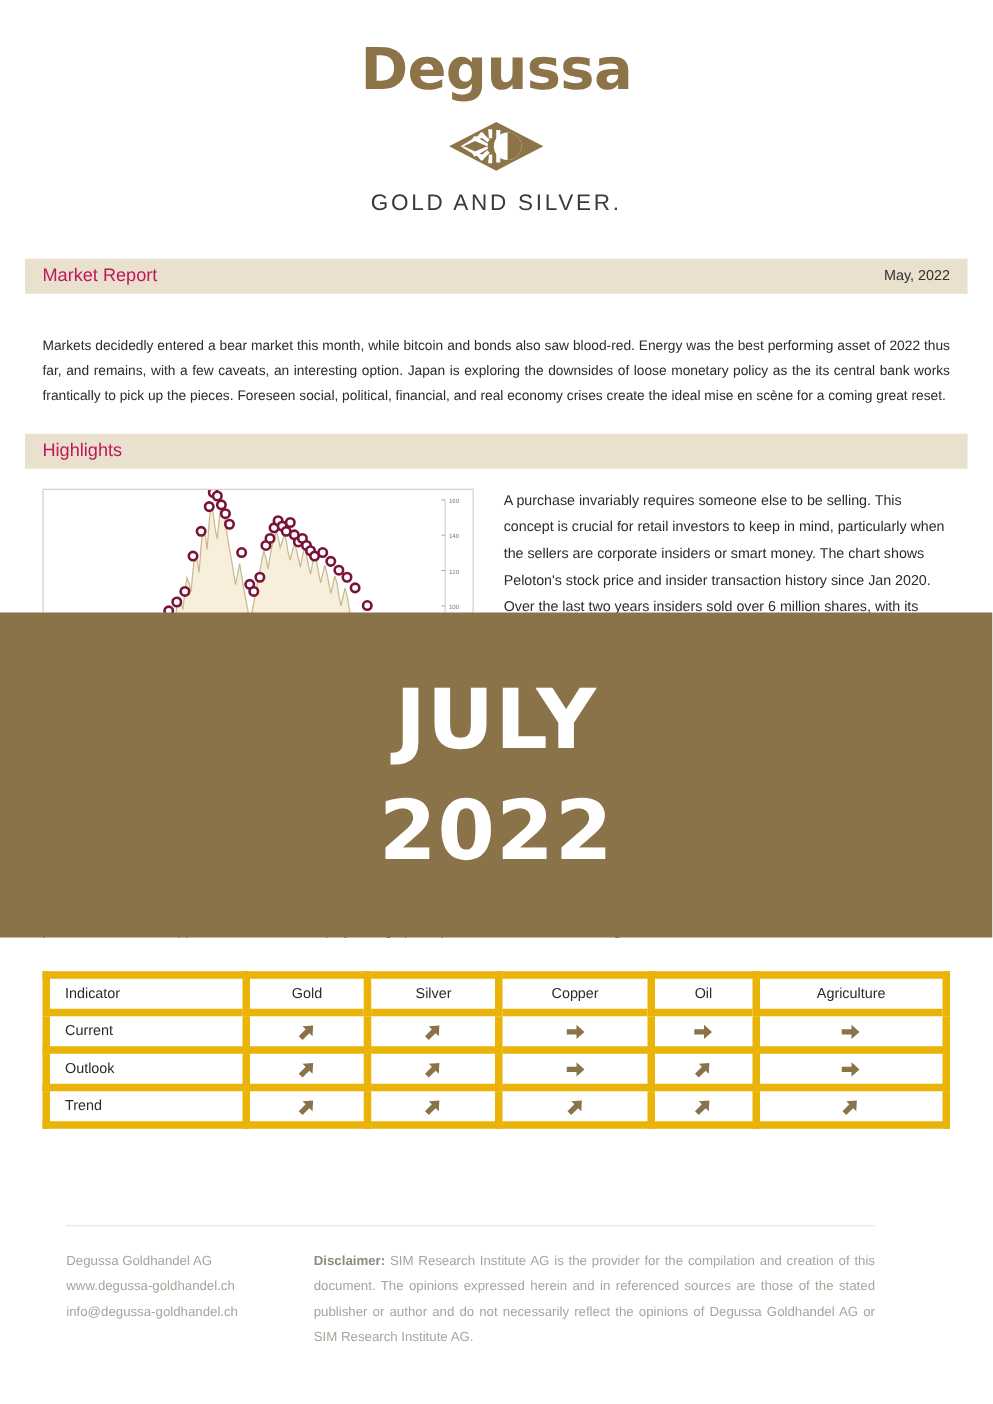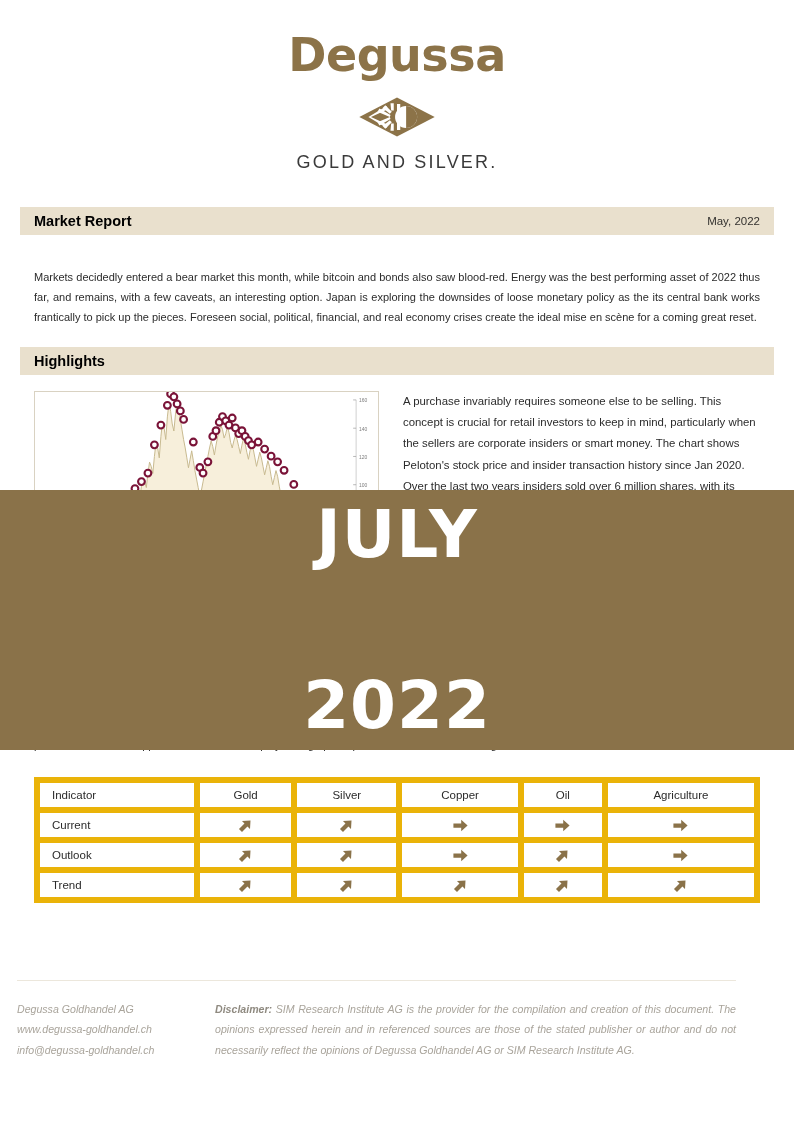--- a/index.html
+++ b/index.html
@@ -47,22 +47,22 @@
     margin: 0 20px;
     background: #e9e0cd;
     height: 28px;
     display: flex;
     align-items: center;
     justify-content: space-between;
     padding: 0 14px;
   }
   .band-title {
     font-size: 14.5px;
-    color: #000000;
-    font-weight: 700;
+    color: #be185d;
+    font-weight: 400;
   }
   .band-date {
     font-size: 11.5px;
     color: #33312e;
   }
 
   
   .para {
     margin: 32px 34px 0 34px;
     font-size: 11px;
@@ -102,21 +102,21 @@
   .cover-banner {
     position: absolute;
     left: 0;
     top: 490px;
     width: 794px;
     height: 260px;
     background: #8a7249;
     display: flex;
     flex-direction: column;
     align-items: center;
-    justify-content: space-between;
+    justify-content: center;
     z-index: 50;
   }
   .cover-line {
     color: #ffffff;
     font-family: "DejaVu Sans", sans-serif;
     font-weight: 700;
     font-size: 66px;
     line-height: 1.35;
     letter-spacing: 1px;
   }
@@ -147,22 +147,21 @@
     border-bottom: 1px solid #4a4a4a;
   }
   .arrow-ico { display: inline-block; width: 17px; height: 17px; vertical-align: middle; }
 
   
   .footer {
     position: absolute;
     left: 0;
     top: 980px;
     width: 753px;
-    padding: 0 17px;
-    font-style: italic;
+    padding: 0 53px;
   }
   .footer-rule {
     height: 1px;
     background: #ece7dc;
     margin-bottom: 18px;
   }
   .footer-cols { display: flex; gap: 26px; }
   .footer-left {
     width: 172px;
     flex: none;

